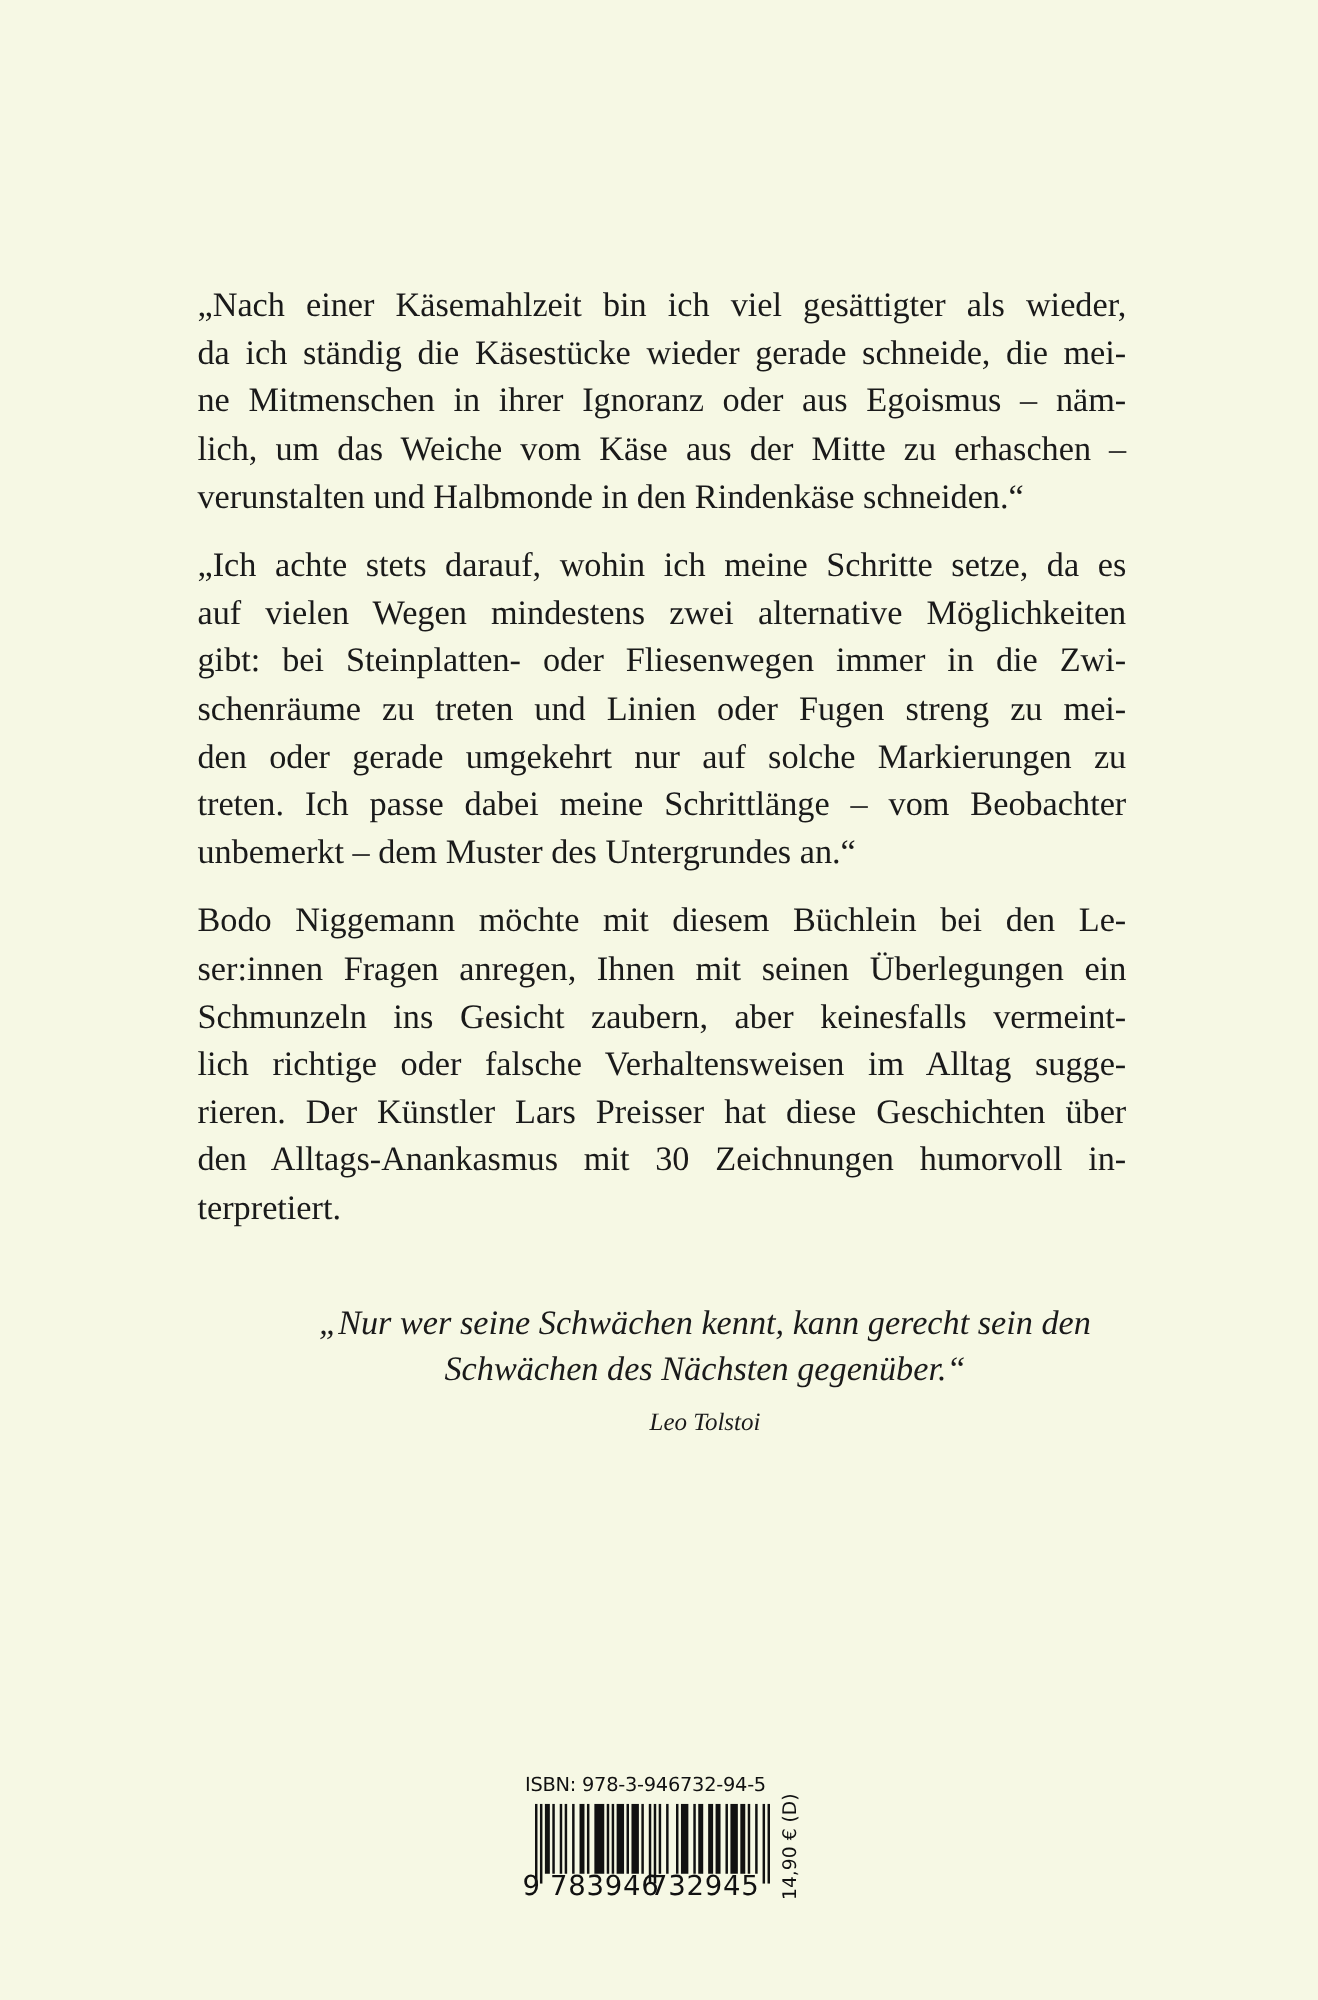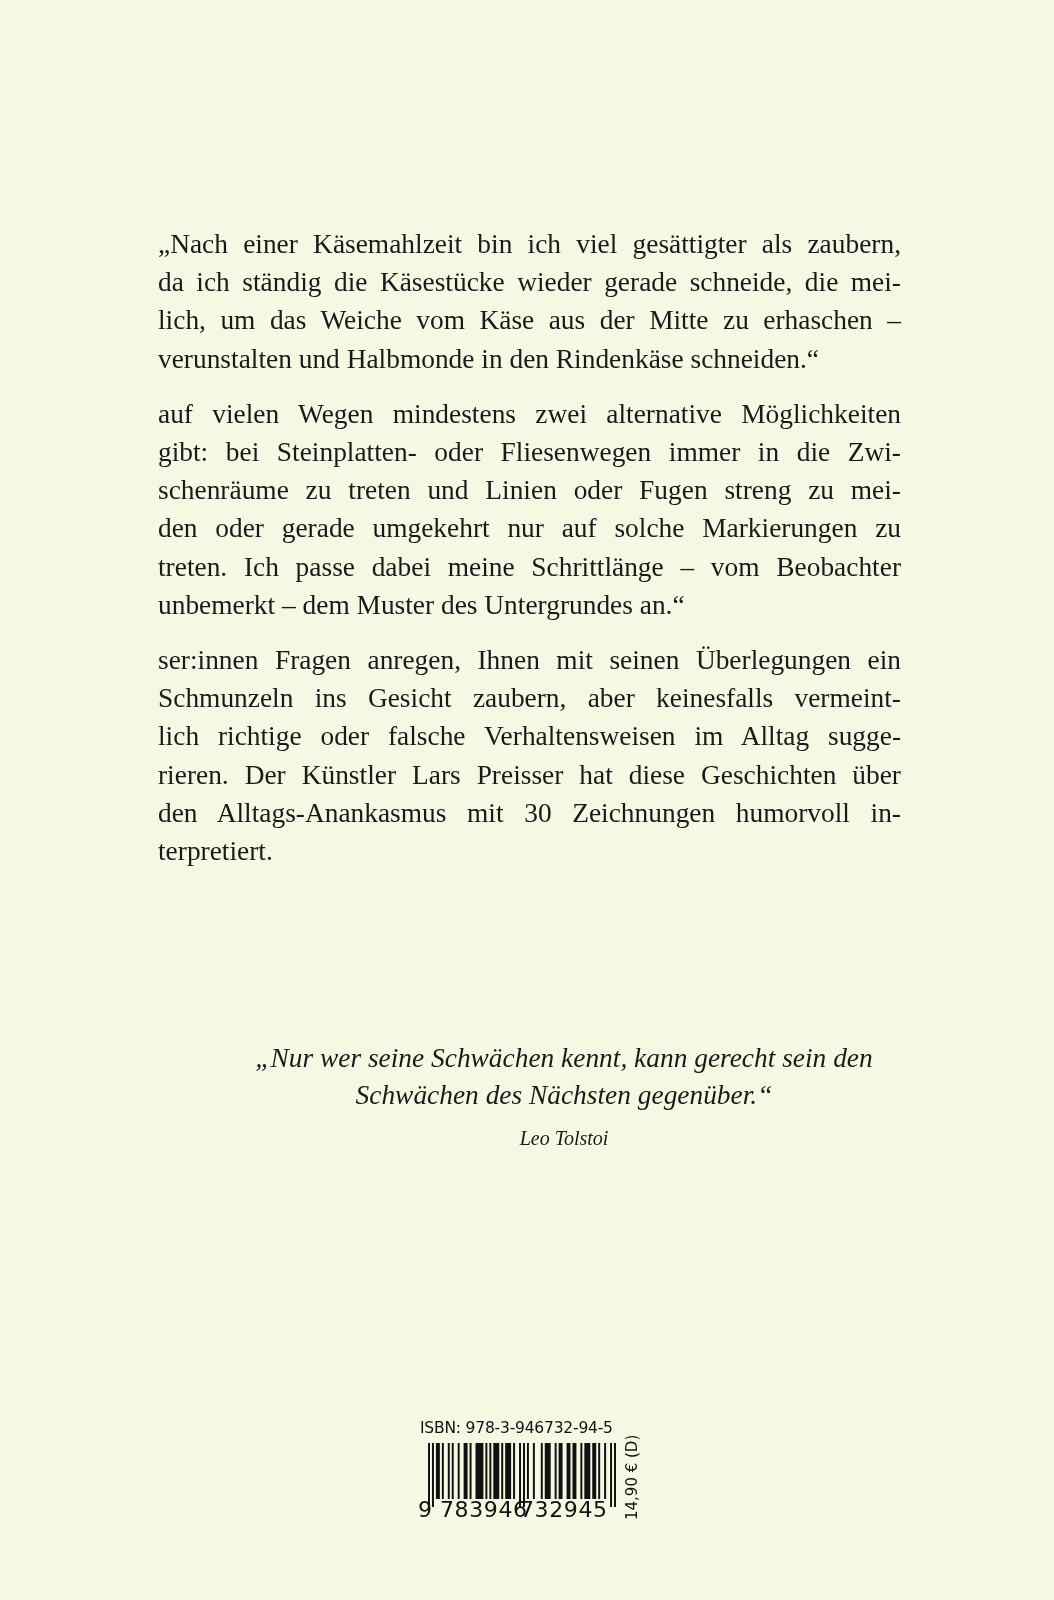--- a/index.html
+++ b/index.html
@@ -108,34 +108,37 @@
       line-height: 18px;
       color: #111;
       white-space: nowrap;
     }
   </style>
 </head>
 <body>
 
 <div class="text-block">
   <p class="para">
-    <span class="line">„Nach einer Käsemahlzeit bin ich viel gesättigter als zaubern,</span>
+    <span class="line">„Nach einer Käsemahlzeit bin ich viel gesättigter als wieder,</span>
     <span class="line">da ich ständig die Käsestücke wieder gerade schneide, die mei-</span>
+    <span class="line">ne Mitmenschen in ihrer Ignoranz oder aus Egoismus – näm-</span>
     <span class="line">lich, um das Weiche vom Käse aus der Mitte zu erhaschen –</span>
     <span class="line last">verunstalten und Halbmonde in den Rindenkäse schneiden.“</span>
   </p>
   <p class="para">
+    <span class="line">„Ich achte stets darauf, wohin ich meine Schritte setze, da es</span>
     <span class="line">auf vielen Wegen mindestens zwei alternative Möglichkeiten</span>
     <span class="line">gibt: bei Steinplatten- oder Fliesenwegen immer in die Zwi-</span>
     <span class="line">schenräume zu treten und Linien oder Fugen streng zu mei-</span>
     <span class="line">den oder gerade umgekehrt nur auf solche Markierungen zu</span>
     <span class="line">treten. Ich passe dabei meine Schrittlänge – vom Beobachter</span>
     <span class="line last">unbemerkt – dem Muster des Untergrundes an.“</span>
   </p>
   <p class="para">
+    <span class="line">Bodo Niggemann möchte mit diesem Büchlein bei den Le-</span>
     <span class="line">ser:innen Fragen anregen, Ihnen mit seinen Überlegungen ein</span>
     <span class="line">Schmunzeln ins Gesicht zaubern, aber keinesfalls vermeint-</span>
     <span class="line">lich richtige oder falsche Verhaltensweisen im Alltag sugge-</span>
     <span class="line">rieren. Der Künstler Lars Preisser hat diese Geschichten über</span>
     <span class="line">den Alltags-Anankasmus mit 30 Zeichnungen humorvoll in-</span>
     <span class="line last">terpretiert.</span>
   </p>
 </div>
 
 <div class="quote-block">

